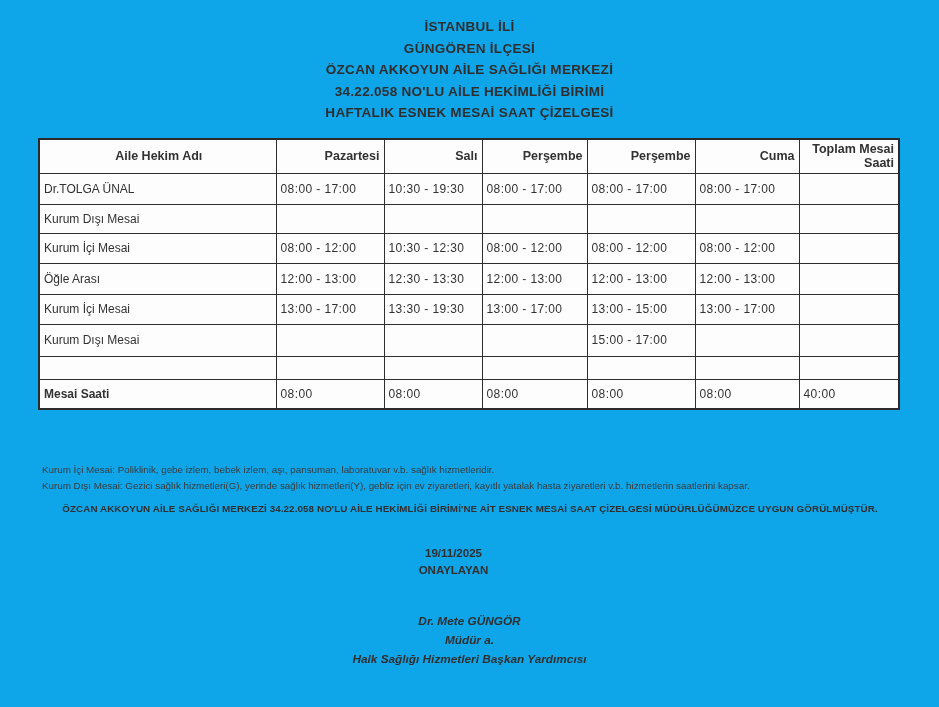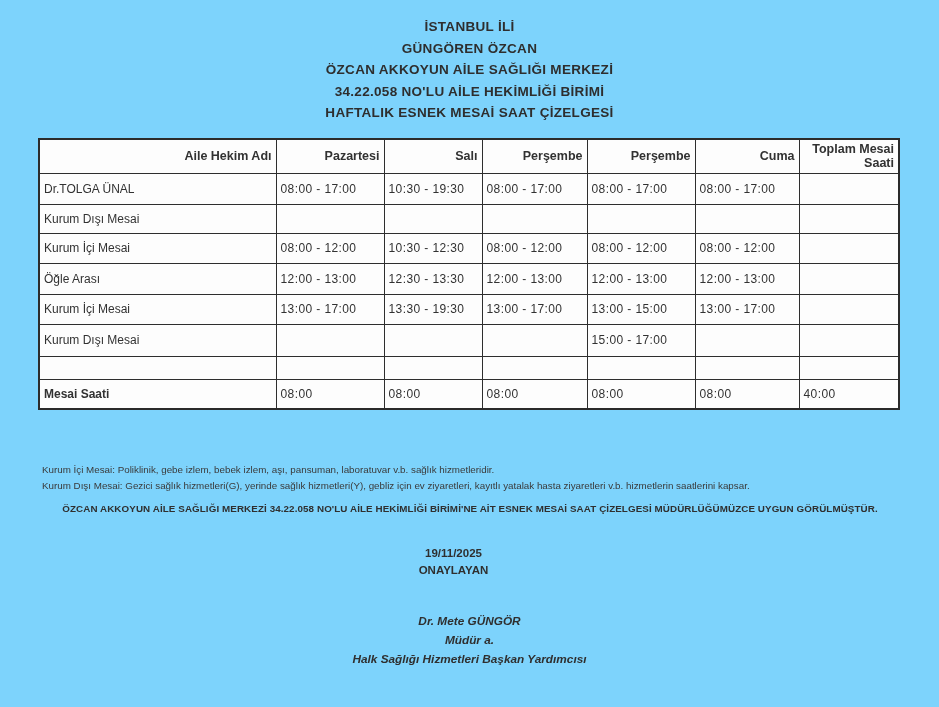--- a/index.html
+++ b/index.html
@@ -4,21 +4,21 @@
 <style>
   html,body{margin:0;padding:0;}
   body{
     width:939px;height:707px;
     background:#fdfdfd;
     font-family:"Liberation Sans","DejaVu Sans",sans-serif;
     color:#303030;
     position:relative;
     overflow:hidden;
   }
-  .page{position:absolute;inset:0;background:#7dd3fc;}
+  .page{position:absolute;inset:0;background:#0ea5e9;}
 
   
   .doc-header{
     position:absolute;top:16px;left:0;width:939px;
     text-align:center;
   }
   .doc-header div{
     font-weight:bold;
     font-size:13.5px;
     line-height:21.5px;
@@ -43,21 +43,21 @@
     overflow:hidden;
     white-space:nowrap;
   }
   table.schedule th{
     font-weight:bold;
     text-align:right;
     font-size:12.5px;
     white-space:normal;
     line-height:14px;
   }
-  table.schedule th.col-label{text-align:right;padding-left:6px;}
+  table.schedule th.col-label{text-align:center;padding-left:6px;}
   table.schedule td.row-label{text-align:left;padding-left:4px;}
   table.schedule td.cell{letter-spacing:0.4px;}
   table.schedule tr.bold-row td.row-label{font-weight:bold;}
 
   tr.h-head{height:34px;}
   tr.h-r0{height:31px;}
   tr.h-r1{height:29px;}
   tr.h-r2{height:30px;}
   tr.h-r3{height:31px;}
   tr.h-r4{height:30px;}
@@ -110,21 +110,21 @@
     font-style:italic;
   }
 </style>
 </head>
 <body>
 
 <div class="page">
 
   <div class="doc-header">
     <div>İSTANBUL İLİ</div>
-    <div>GÜNGÖREN ÖZCAN</div>
+    <div>GÜNGÖREN İLÇESİ</div>
     <div>ÖZCAN AKKOYUN AİLE SAĞLIĞI MERKEZİ</div>
     <div>34.22.058 NO'LU AİLE HEKİMLİĞİ BİRİMİ</div>
     <div>HAFTALIK ESNEK MESAİ SAAT ÇİZELGESİ</div>
   </div>
 
   <table class="schedule">
     <colgroup>
       <col style="width:237px">
         <col style="width:108px">
         <col style="width:98px">

